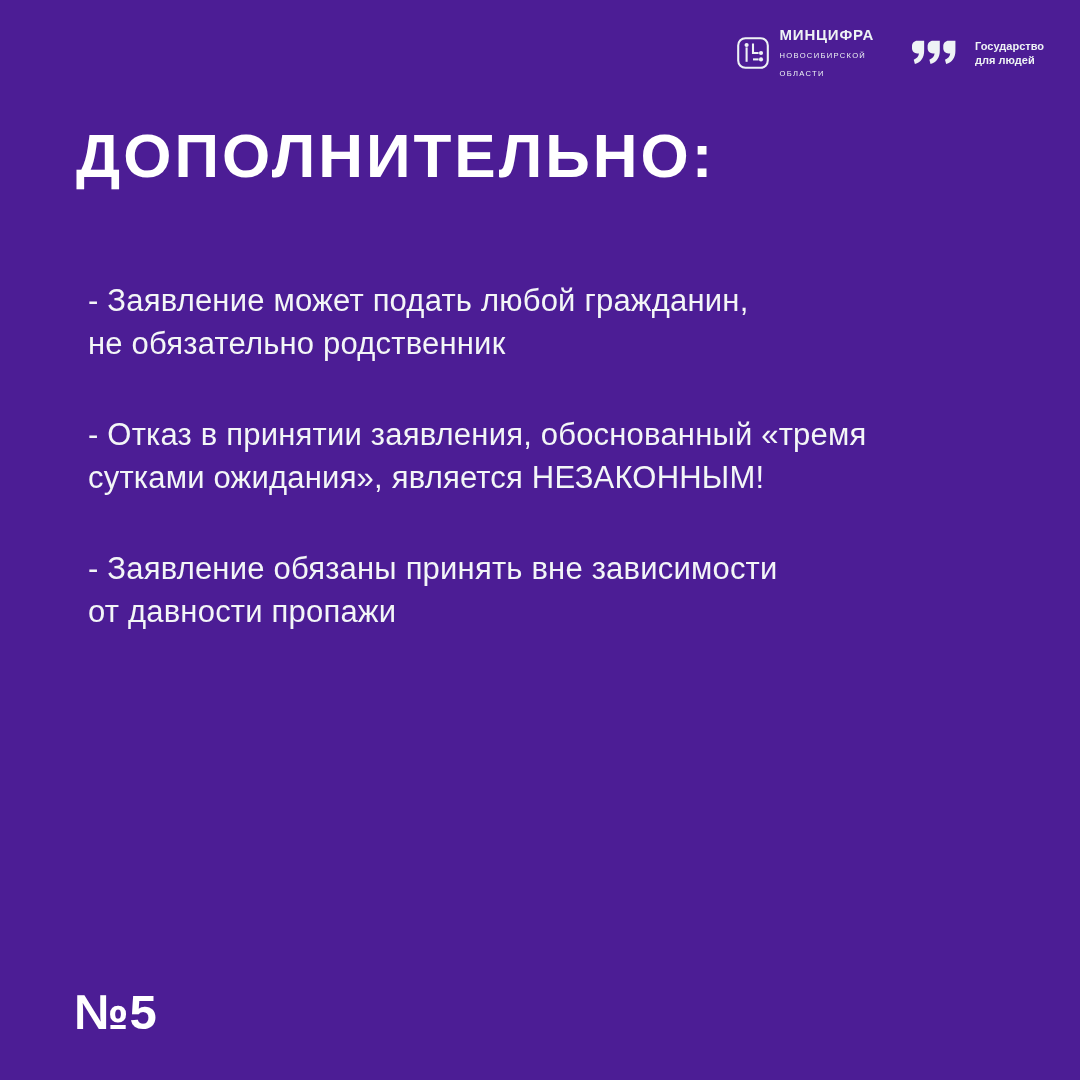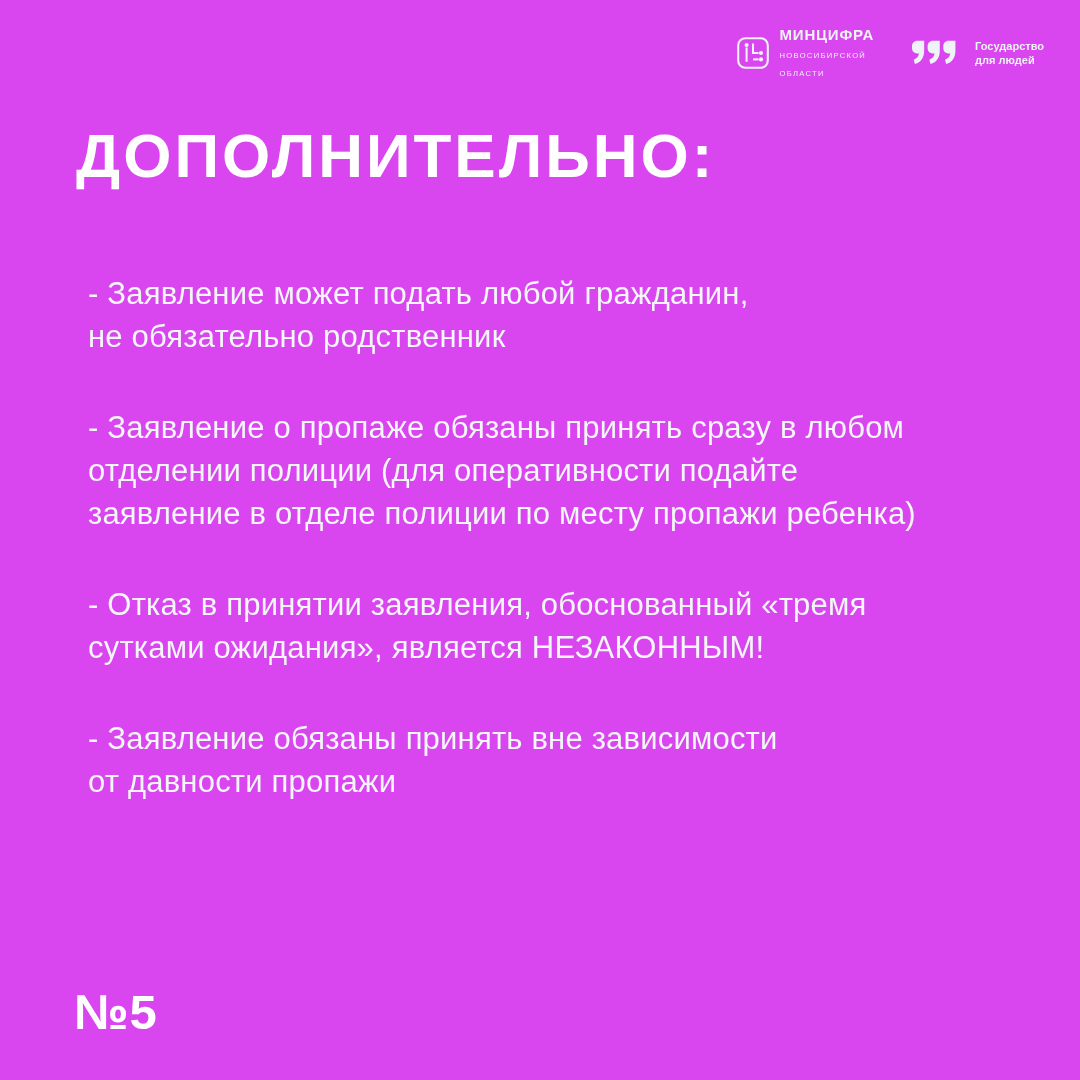--- a/index.html
+++ b/index.html
@@ -2,40 +2,40 @@
 <html><head>
 <meta charset="utf-8">
 <style>
   html,body { margin:0; padding:0; }
   body {
     width:1080px; height:1080px;
     background:#0d2330;
     font-family:"Liberation Sans", sans-serif;
     color:#f3f6f7;
   }
-  .card { position:relative; width:1080px; height:1080px; overflow:hidden; background:#d946ef; }
+  .card { position:relative; width:1080px; height:1080px; overflow:hidden; background:#4c1d95; }
 
   
   .header { position:absolute; top:26px; right:36px; display:flex; align-items:center; gap:38px; }
   .logo { display:flex; align-items:center; gap:11px; color:#eef3f5; }
   .logo svg { display:block; flex:none; }
   .mincifra-text .t1 { font-size:15px; font-weight:bold; letter-spacing:.8px; }
   .mincifra-text .t2 { font-size:7.6px; letter-spacing:1.3px; margin-top:16px; line-height:1.4; white-space:pre-line; }
   .gov-text { font-size:11px; font-weight:bold; line-height:1.3; white-space:pre-line;margin-left:8px; }
   .mvd-text { font-size:9px; font-weight:bold; line-height:1.5; letter-spacing:.4px; white-space:pre-line; text-transform:uppercase; }
 
   
   .title {
     position:absolute; left:76px; top:120px;
     font-size:62px; font-weight:600; letter-spacing:3px;
     color:#ffffff; white-space:nowrap;
   }
 
   
-  .content { position:absolute; left:88px; top:272px; width:920px; }
+  .content { position:absolute; left:88px; top:279px; width:920px; }
   .content p {
     margin:0 0 48px 0;
     font-size:31px; line-height:43px; font-weight:500;
     letter-spacing:.2px; white-space:pre-line; color:#f3f6f7;
   }
 
   
   .page-number {
     position:absolute; left:74px; top:984px;
     font-size:49px; font-weight:bold; letter-spacing:1px; color:#ffffff;
@@ -86,23 +86,20 @@
     </div>
 
 
   </div>
 
   <div class="title">ДОПОЛНИТЕЛЬНО:</div>
 
   <div class="content">
     <p>- Заявление может подать любой гражданин,
 не обязательно родственник</p>
-    <p>- Заявление о пропаже обязаны принять сразу в любом
-отделении полиции (для оперативности подайте
-заявление в отделе полиции по месту пропажи ребенка)</p>
     <p>- Отказ в принятии заявления, обоснованный «тремя
 сутками ожидания», является НЕЗАКОННЫМ!</p>
     <p>- Заявление обязаны принять вне зависимости
 от давности пропажи</p>
   </div>
 
   <div class="page-number">№5</div>
 
 </div>
 

